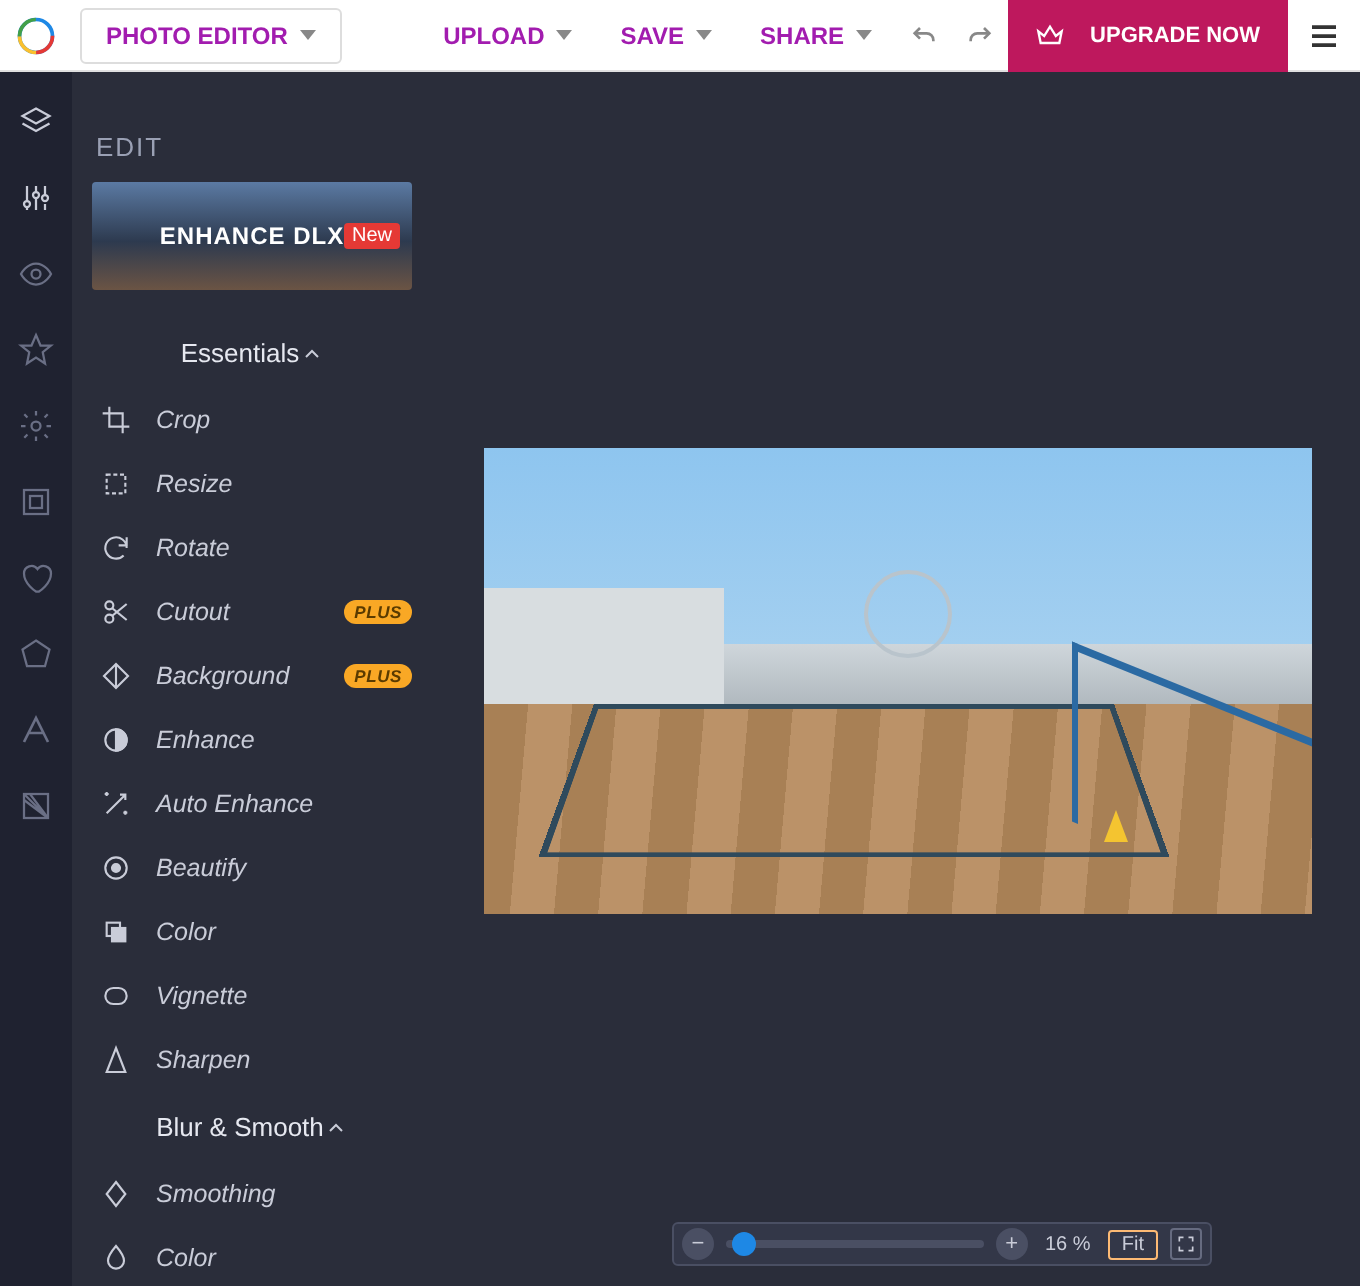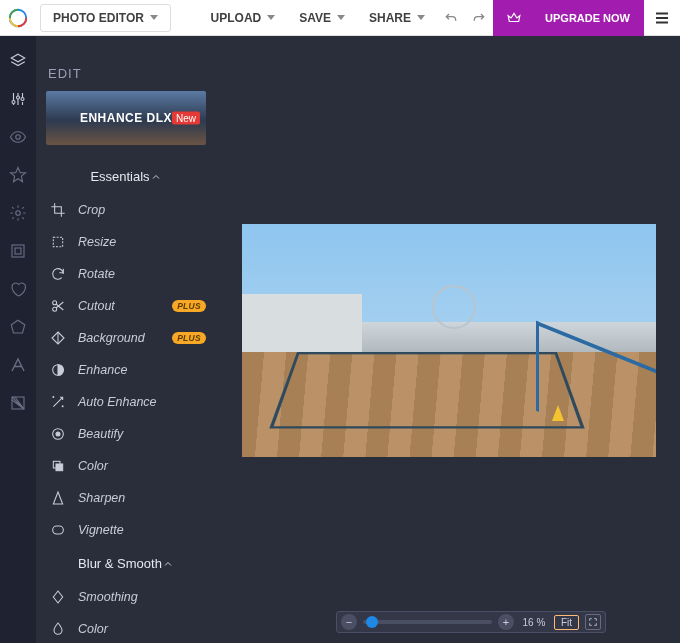--- a/index.html
+++ b/index.html
@@ -1,26 +1,26 @@
 <!DOCTYPE html>
 <html><head>
 <meta charset="utf-8">
 <style>
 * { margin: 0; padding: 0; box-sizing: border-box; font-family: Arial, sans-serif; }
 html, body { width: 680px; height: 643px; overflow: hidden; background: #2a2d3a; }
 
 
 .topbar { position: absolute; top: 0; left: 0; right: 0; height: 36px; background: #fff; display: flex; align-items: center; border-bottom: 1px solid #e0e0e0; }
 .logo { width: 36px; height: 36px; display: flex; align-items: center; justify-content: center; }
-.top-dd { display: flex; align-items: center; gap: 6px; padding: 0 12px; height: 28px; font-size: 12px; font-weight: 600; color: #404040; cursor: pointer; }
+.top-dd { display: flex; align-items: center; gap: 6px; padding: 0 12px; height: 28px; font-size: 12px; font-weight: 600; color: #a21caf; cursor: pointer; }
 .top-dd.bordered { border: 1px solid #ddd; border-radius: 3px; margin-left: 4px; }
 .caret { width: 0; height: 0; border-left: 4px solid transparent; border-right: 4px solid transparent; border-top: 5px solid #888; }
 .spacer { flex: 1; }
 .history-btn { width: 28px; height: 28px; display: flex; align-items: center; justify-content: center; color: #888; cursor: pointer; }
-.upgrade { background: #a21caf; color: #fff; height: 36px; display: flex; align-items: center; gap: 24px; padding: 0 14px; font-size: 11px; font-weight: 700; cursor: pointer; }
+.upgrade { background: #be185d; color: #fff; height: 36px; display: flex; align-items: center; gap: 13px; padding: 0 14px; font-size: 11px; font-weight: 700; cursor: pointer; }
 .hamburger { width: 36px; height: 36px; display: flex; align-items: center; justify-content: center; cursor: pointer; }
 
 
 .rail { position: absolute; top: 36px; left: 0; width: 36px; bottom: 0; background: #1f2230; display: flex; flex-direction: column; align-items: center; padding-top: 16px; gap: 20px; }
 .rail-icon { width: 18px; height: 18px; color: #6a6f85; cursor: pointer; display: flex; align-items: center; justify-content: center; }
 .rail-icon.active { color: #c9ccd8; }
 
 
 .panel { position: absolute; top: 52px; left: 36px; width: 180px; bottom: 0; background: #2a2d3a; color: #c9ccd8; overflow-y: auto; }
 .panel::-webkit-scrollbar { width: 6px; }
@@ -267,32 +267,32 @@
         <svg width="16" height="16" viewBox="0 0 24 24" fill="none" stroke="currentColor" stroke-width="1.6">
           <rect x="5" y="5" width="10" height="10"></rect>
           <rect x="9" y="9" width="10" height="10" fill="currentColor"></rect>
         </svg>
       </span>
     <span>Color</span>
   </div>
   <div class="tool-item">
     <span class="tool-icon">
         <svg width="16" height="16" viewBox="0 0 24 24" fill="none" stroke="currentColor" stroke-width="1.6">
+          <rect x="4" y="6" width="16" height="12" rx="6"></rect>
+        </svg>
+      </span>
+    <span>Vignette</span>
+  </div>
+  <div class="tool-item">
+    <span class="tool-icon">
+        <svg width="16" height="16" viewBox="0 0 24 24" fill="none" stroke="currentColor" stroke-width="1.6">
           <path d="M12 3l7 18H5z"></path>
         </svg>
       </span>
     <span>Sharpen</span>
-  </div>
-  <div class="tool-item">
-    <span class="tool-icon">
-        <svg width="16" height="16" viewBox="0 0 24 24" fill="none" stroke="currentColor" stroke-width="1.6">
-          <rect x="4" y="6" width="16" height="12" rx="6"></rect>
-        </svg>
-      </span>
-    <span>Vignette</span>
   </div>
 
   <div class="section-head">
     <span>Blur &amp; Smooth</span>
     <svg class="chevron" viewBox="0 0 24 24" fill="none" stroke="#c9ccd8" stroke-width="2">
         <path d="M6 15l6-6 6 6"></path>
       </svg>
   </div>
   <div class="tool-item">
     <span class="tool-icon">

